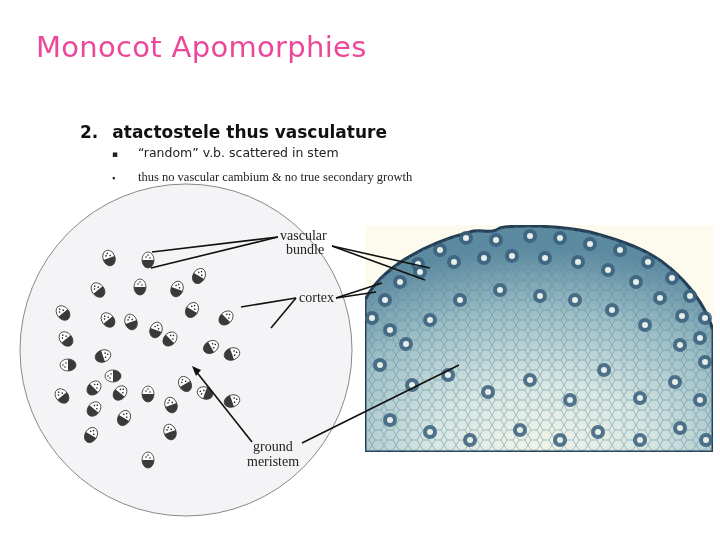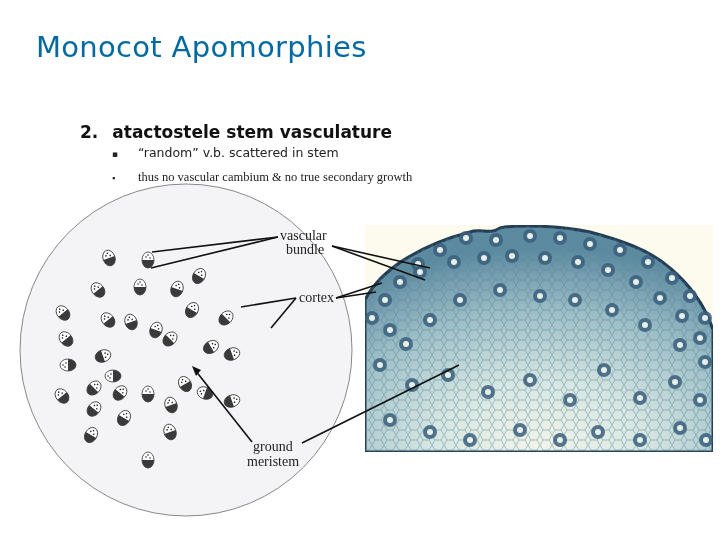--- a/index.html
+++ b/index.html
@@ -1,32 +1,32 @@
 <!DOCTYPE html>
 <html><head>
 <meta charset="utf-8">
 <style>
   html, body { margin:0; padding:0; background:#ffffff; }
   body { width:720px; height:540px; position:relative; overflow:hidden; font-family:"DejaVu Sans", sans-serif; }
-  .title { position:absolute; left:36px; top:30px; font-size:29px; color:#0369a1; font-family:"DejaVu Sans", sans-serif; letter-spacing:0.3px; }
+  .title { position:absolute; left:36px; top:30px; font-size:29px; color:#ec4899; font-family:"DejaVu Sans", sans-serif; letter-spacing:0.3px; }
   .heading { position:absolute; left:80px; top:122px; font-size:17px; font-weight:bold; color:#111; font-family:"DejaVu Sans", sans-serif; }
   .heading .num { margin-right:14px; }
   .bullet { position:absolute; left:112px; font-size:12.5px; color:#222; font-family:"DejaVu Sans", sans-serif; }
   .bullet .dot { display:inline-block; width:26px; font-size:9px; vertical-align:middle; }
   .b1 { top:145px; } .b2 { top:170px;font-family:Liberation Serif, serif; }
   svg.fig { position:absolute; left:0; top:0; }
   .lbl { font-family:"Liberation Serif", serif; font-size:14px; fill:#222; }
 </style>
 </head>
 <body>
 
 <div class="title">Monocot Apomorphies</div>
 
 <div class="heading">
-  <span class="num">2.</span><span>atactostele stem vasculature</span>
+  <span class="num">2.</span><span>atactostele thus vasculature</span>
 </div>
 
 <div class="bullet b1">
   <span class="dot">▪</span><span>“random” v.b. scattered in stem</span>
 </div>
 <div class="bullet b2">
   <span class="dot">▪</span><span>thus no vascular cambium &amp; no true secondary growth</span>
 </div>
 
 <svg class="fig" width="720" height="540">

